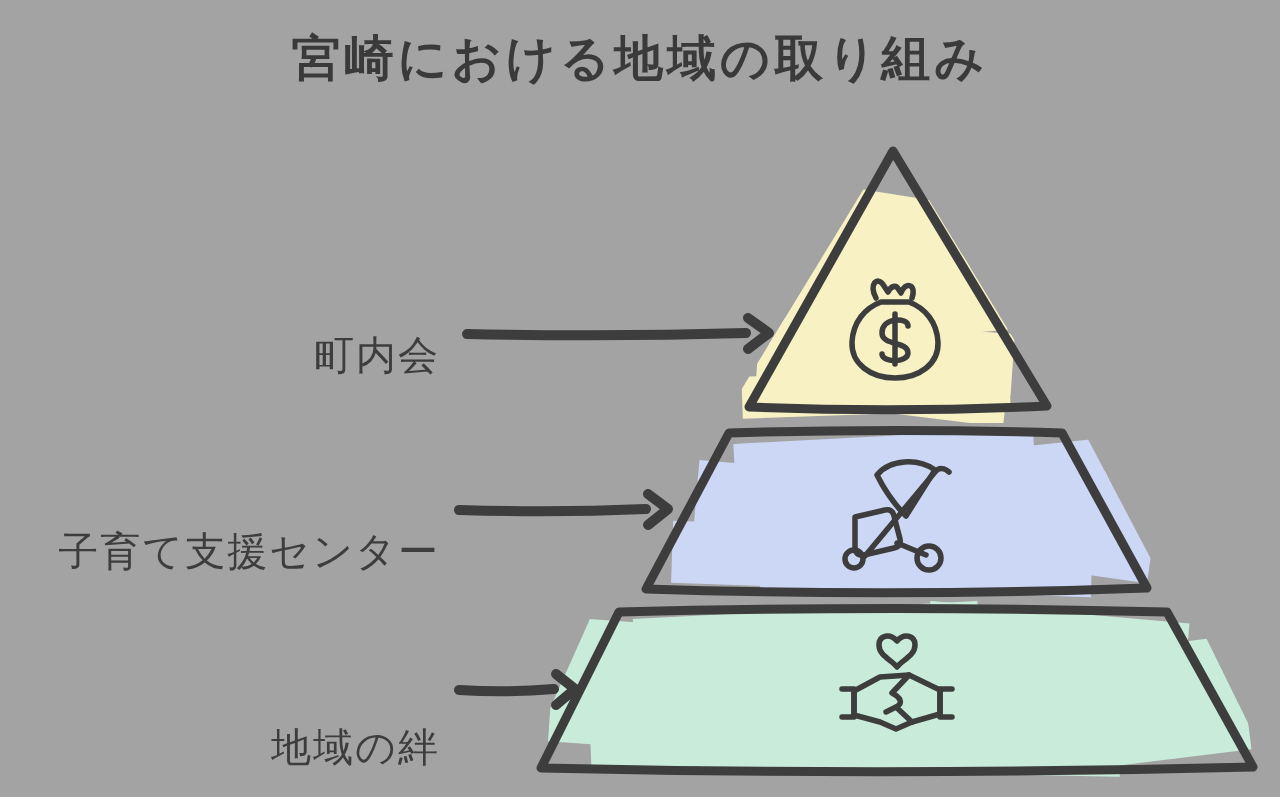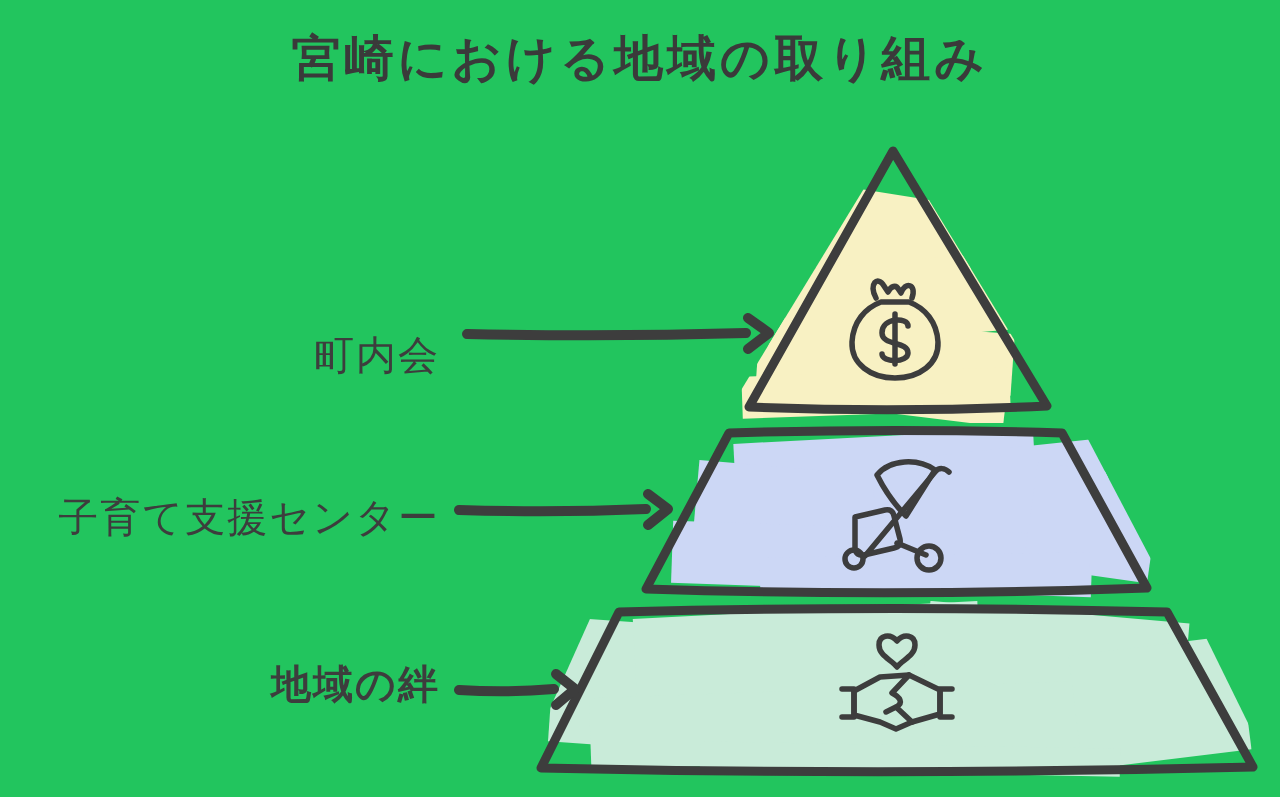--- a/index.html
+++ b/index.html
@@ -1,19 +1,19 @@
 <!DOCTYPE html>
 <html><head>
 <meta charset="utf-8">
 <style>
   html,body{margin:0;padding:0;background:#ffffff;}
   .stage{
     position:relative;
     width:1280px;height:797px;
-    background:#22c55e;
+    background:#a3a3a3;
     overflow:hidden;
     font-family:"Liberation Sans","DejaVu Sans",sans-serif;
   }
   .title{
     position:absolute;
     top:30px;left:0;width:100%;
     text-align:center;
     font-size:49px;
     font-weight:700;
     letter-spacing:4px;
@@ -27,22 +27,22 @@
     text-align:right;
     white-space:nowrap;
     font-size:40px;
     font-weight:500;
     letter-spacing:2px;
     color:#3d3d3d;
     line-height:44px;
     margin-top:20px;
   }
   .label-top{top:313px;}
-  .label-middle{top:476px;font-family:Liberation Serif, serif;}
-  .label-bottom{top:642px;font-weight:bold;}
+  .label-middle{top:509px;}
+  .label-bottom{top:705px;}
   svg.diagram{position:absolute;top:0;left:0;}
 </style>
 </head>
 <body>
 
 <div class="stage">
 
   <h1 class="title">宮崎における地域の取り組み</h1>
 
   <div class="tier-label label-top">町内会</div>

